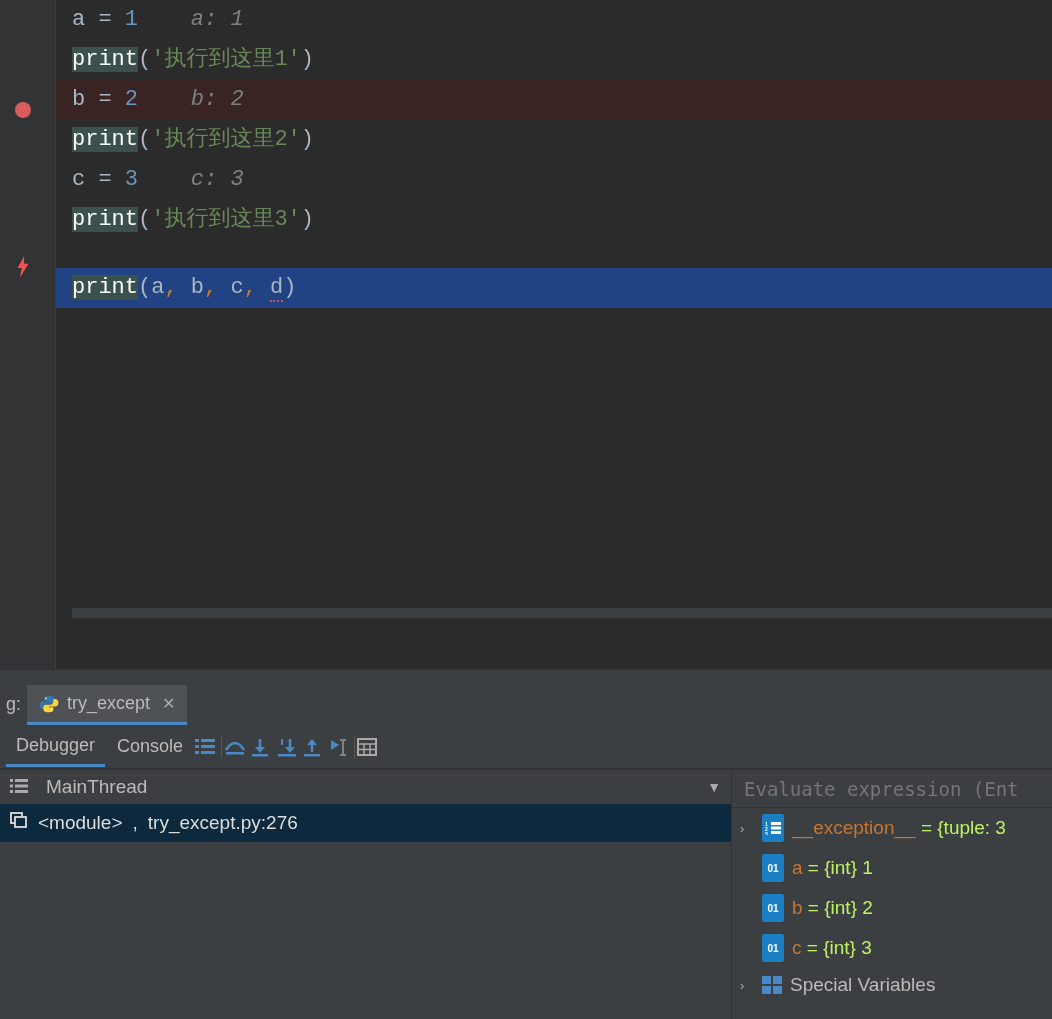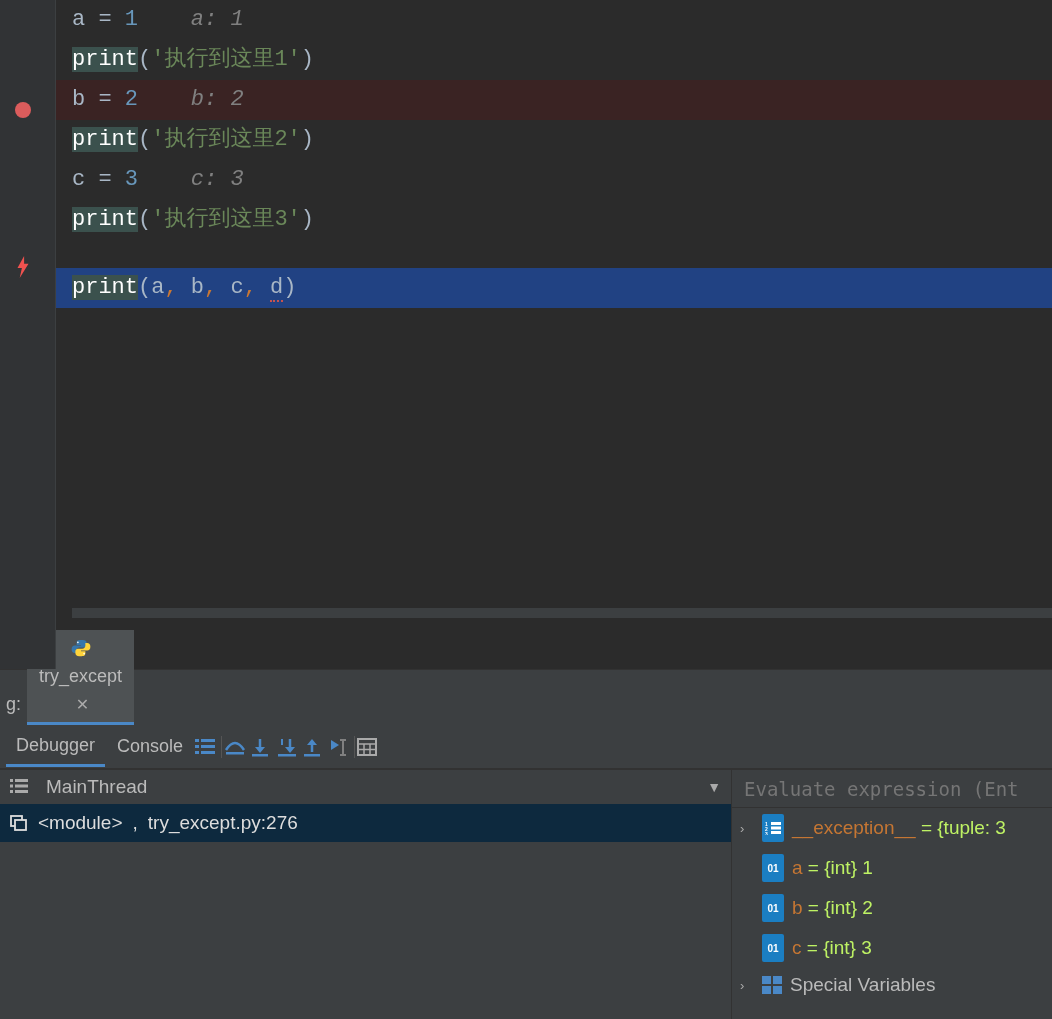--- a/index.html
+++ b/index.html
@@ -99,21 +99,20 @@
   .run-tab {
     display: flex;
     align-items: center;
     gap: 8px;
     padding: 8px 12px;
     background: #4e5254;
     border-bottom: 3px solid #4a88c7;
     color: #bbbbbb;
     font-size: 18px;
     cursor: pointer;
-    flex-direction: column;
   }
   .python-icon {
     width: 20px; height: 20px;
   }
   .close-x { color: #aaa; font-size: 16px; margin-left: 4px; }
   .toolbar {
     height: 44px;
     display: flex;
     align-items: center;
     gap: 2px;
@@ -158,21 +157,21 @@
     align-items: center;
     gap: 18px;
     padding: 6px 10px;
     color: #bbbbbb;
     font-size: 19px;
   }
   .thread-header .spacer { flex: 1; }
   .thread-chevron { color: #aaa; font-size: 14px; }
   .frame-row {
     display: flex;
-    align-items: center;
+    align-items: flex-start;
     gap: 10px;
     padding: 8px 10px;
     background: #0d293e;
     color: #dddddd;
     font-size: 19px;
     cursor: pointer;
   }
   .vars-pane {
     width: 320px;
     font-family: -apple-system, 'Segoe UI', sans-serif;

